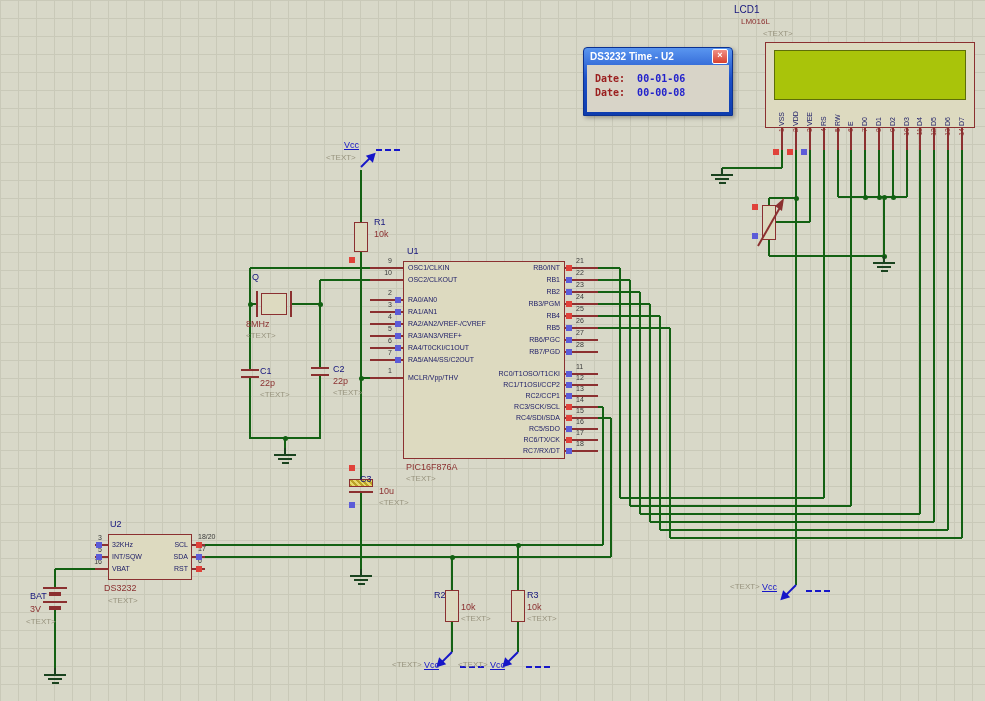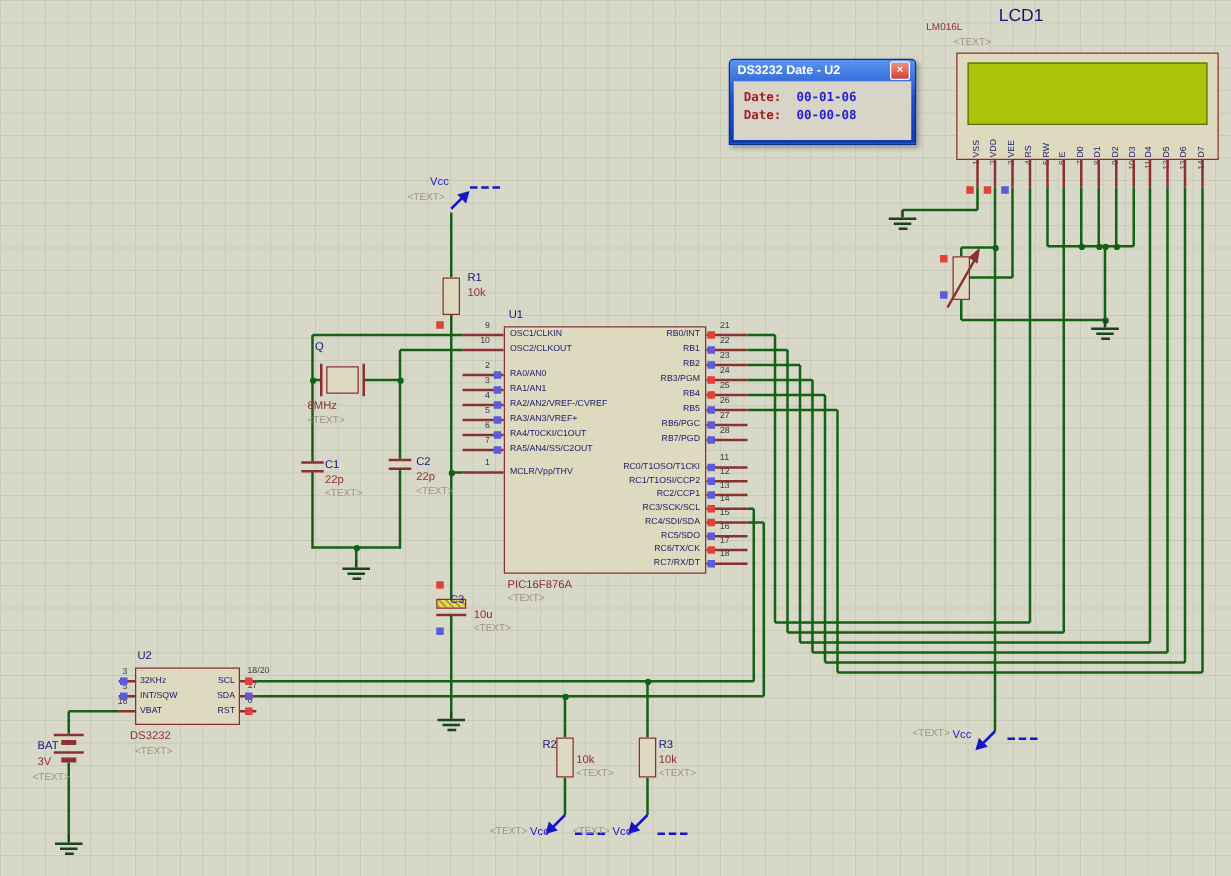--- a/index.html
+++ b/index.html
@@ -16,21 +16,21 @@
   .dot{position:absolute;width:5px;height:5px;border-radius:50%;background:#136113;z-index:3;}
   .sq{position:absolute;width:6px;height:6px;z-index:6;}
   .sq-r{background:#e0423a;}
   .sq-b{background:#5c5cd8;}
   .comp{position:absolute;border:1px solid #8B3030;background:#DDDAC0;z-index:3;box-sizing:border-box;}
   .plate{position:absolute;background:#8B3030;z-index:3;}
   .gnd{position:absolute;background:#1a431f;z-index:3;}
   .ref{position:absolute;font-size:9px;color:#14147c;white-space:nowrap;z-index:7;}
   .val{position:absolute;font-size:9px;color:#8B3030;white-space:nowrap;z-index:7;}
   .ph{position:absolute;font-size:8px;color:#98947f;white-space:nowrap;z-index:7;text-align:right;}
-  .vcc-lbl{position:absolute;font-size:9px;color:#1616c8;white-space:nowrap;z-index:7;}
+  .vcc-lbl{position:absolute;font-size:9px;color:#1616c8;white-space:nowrap;z-index:7;text-decoration:underline;}
   .pname{position:absolute;font-size:7px;color:#1b1b66;white-space:nowrap;z-index:4;line-height:8px;}
   .pnum{position:absolute;font-size:7px;color:#3a3a3a;white-space:nowrap;z-index:4;line-height:8px;}
   .vrt{transform:rotate(-90deg);transform-origin:center;}
   .vtail{position:absolute;width:15px;height:2px;background:#1616c8;z-index:4;}
   .vhead{position:absolute;width:0;height:0;z-index:4;}
   .vdash{position:absolute;width:24px;height:0;border-top:2px dashed #1616c8;z-index:4;}
   .hatch{position:absolute;z-index:3;border:1px solid #8B3030;box-sizing:border-box;
     background:repeating-linear-gradient(45deg,#bba226 0,#bba226 2px,#e6d96a 2px,#e6d96a 4px);}
   #lcd-screen{position:absolute;left:774px;top:50px;width:192px;height:50px;
     background:#a9c40a;border:1px solid #5d6e08;z-index:4;box-sizing:border-box;}
@@ -59,21 +59,21 @@
   <div class="val" style="left:406px;top:462px">PIC16F876A</div>
   <div class="ph" style="left:406px;top:474px">&lt;TEXT&gt;</div>
 
   <div class="comp" style="left:108px;top:534px;width:84px;height:46px"></div>
   <div class="ref" style="left:110px;top:519px">U2</div>
   <div class="val" style="left:104px;top:583px">DS3232</div>
   <div class="ph" style="left:108px;top:596px">&lt;TEXT&gt;</div>
 
   <div class="comp" style="left:765px;top:42px;width:210px;height:86px"></div>
   <div id="lcd-screen"></div>
-  <div class="ref" style="left:799px;top:4px;font-size:14px">LCD1</div>
+  <div class="ref" style="left:734px;top:4px;font-size:10px">LCD1</div>
   <div class="val" style="left:741px;top:17px;font-size:8px">LM016L</div>
   <div class="ph" style="left:763px;top:29px">&lt;TEXT&gt;</div>
 
   <div class="comp" style="left:354px;top:222px;width:14px;height:30px"></div>
   <div class="ref" style="left:374px;top:217px">R1</div>
   <div class="val" style="left:374px;top:229px">10k</div>
 
   <div class="comp" style="left:445px;top:590px;width:14px;height:32px"></div>
   <div class="ref" style="left:434px;top:590px">R2</div>
   <div class="val" style="left:461px;top:602px">10k</div>
@@ -130,21 +130,21 @@
   <div class="vcc-lbl" style="left:424px;top:660px">Vcc</div>
 
   <div class="ph" style="left:458px;top:660px">&lt;TEXT&gt;</div>
   <div class="vcc-lbl" style="left:490px;top:660px">Vcc</div>
 
   <div class="ph" style="left:730px;top:582px">&lt;TEXT&gt;</div>
   <div class="vcc-lbl" style="left:762px;top:582px">Vcc</div>
 
   <div class="popup">
     <div class="ptitle">
-      <span style="flex:1">DS3232 Date - U2</span>
+      <span style="flex:1">DS3232 Time - U2</span>
       <div class="pclose">×</div>
     </div>
     <div class="pbody">
       <div class="prow"><span class="plab">Date:</span><span class="pvalue">00-01-06</span></div>
       <div class="prow"><span class="plab">Date:</span><span class="pvalue">00-00-08</span></div>
     </div>
   </div>
 
 <div class="wire" style="left: 250px; top: 267px; width: 120px; height: 2px;"></div>
     <div class="wire" style="left: 249px; top: 268px; width: 2px; height: 101px;"></div>

